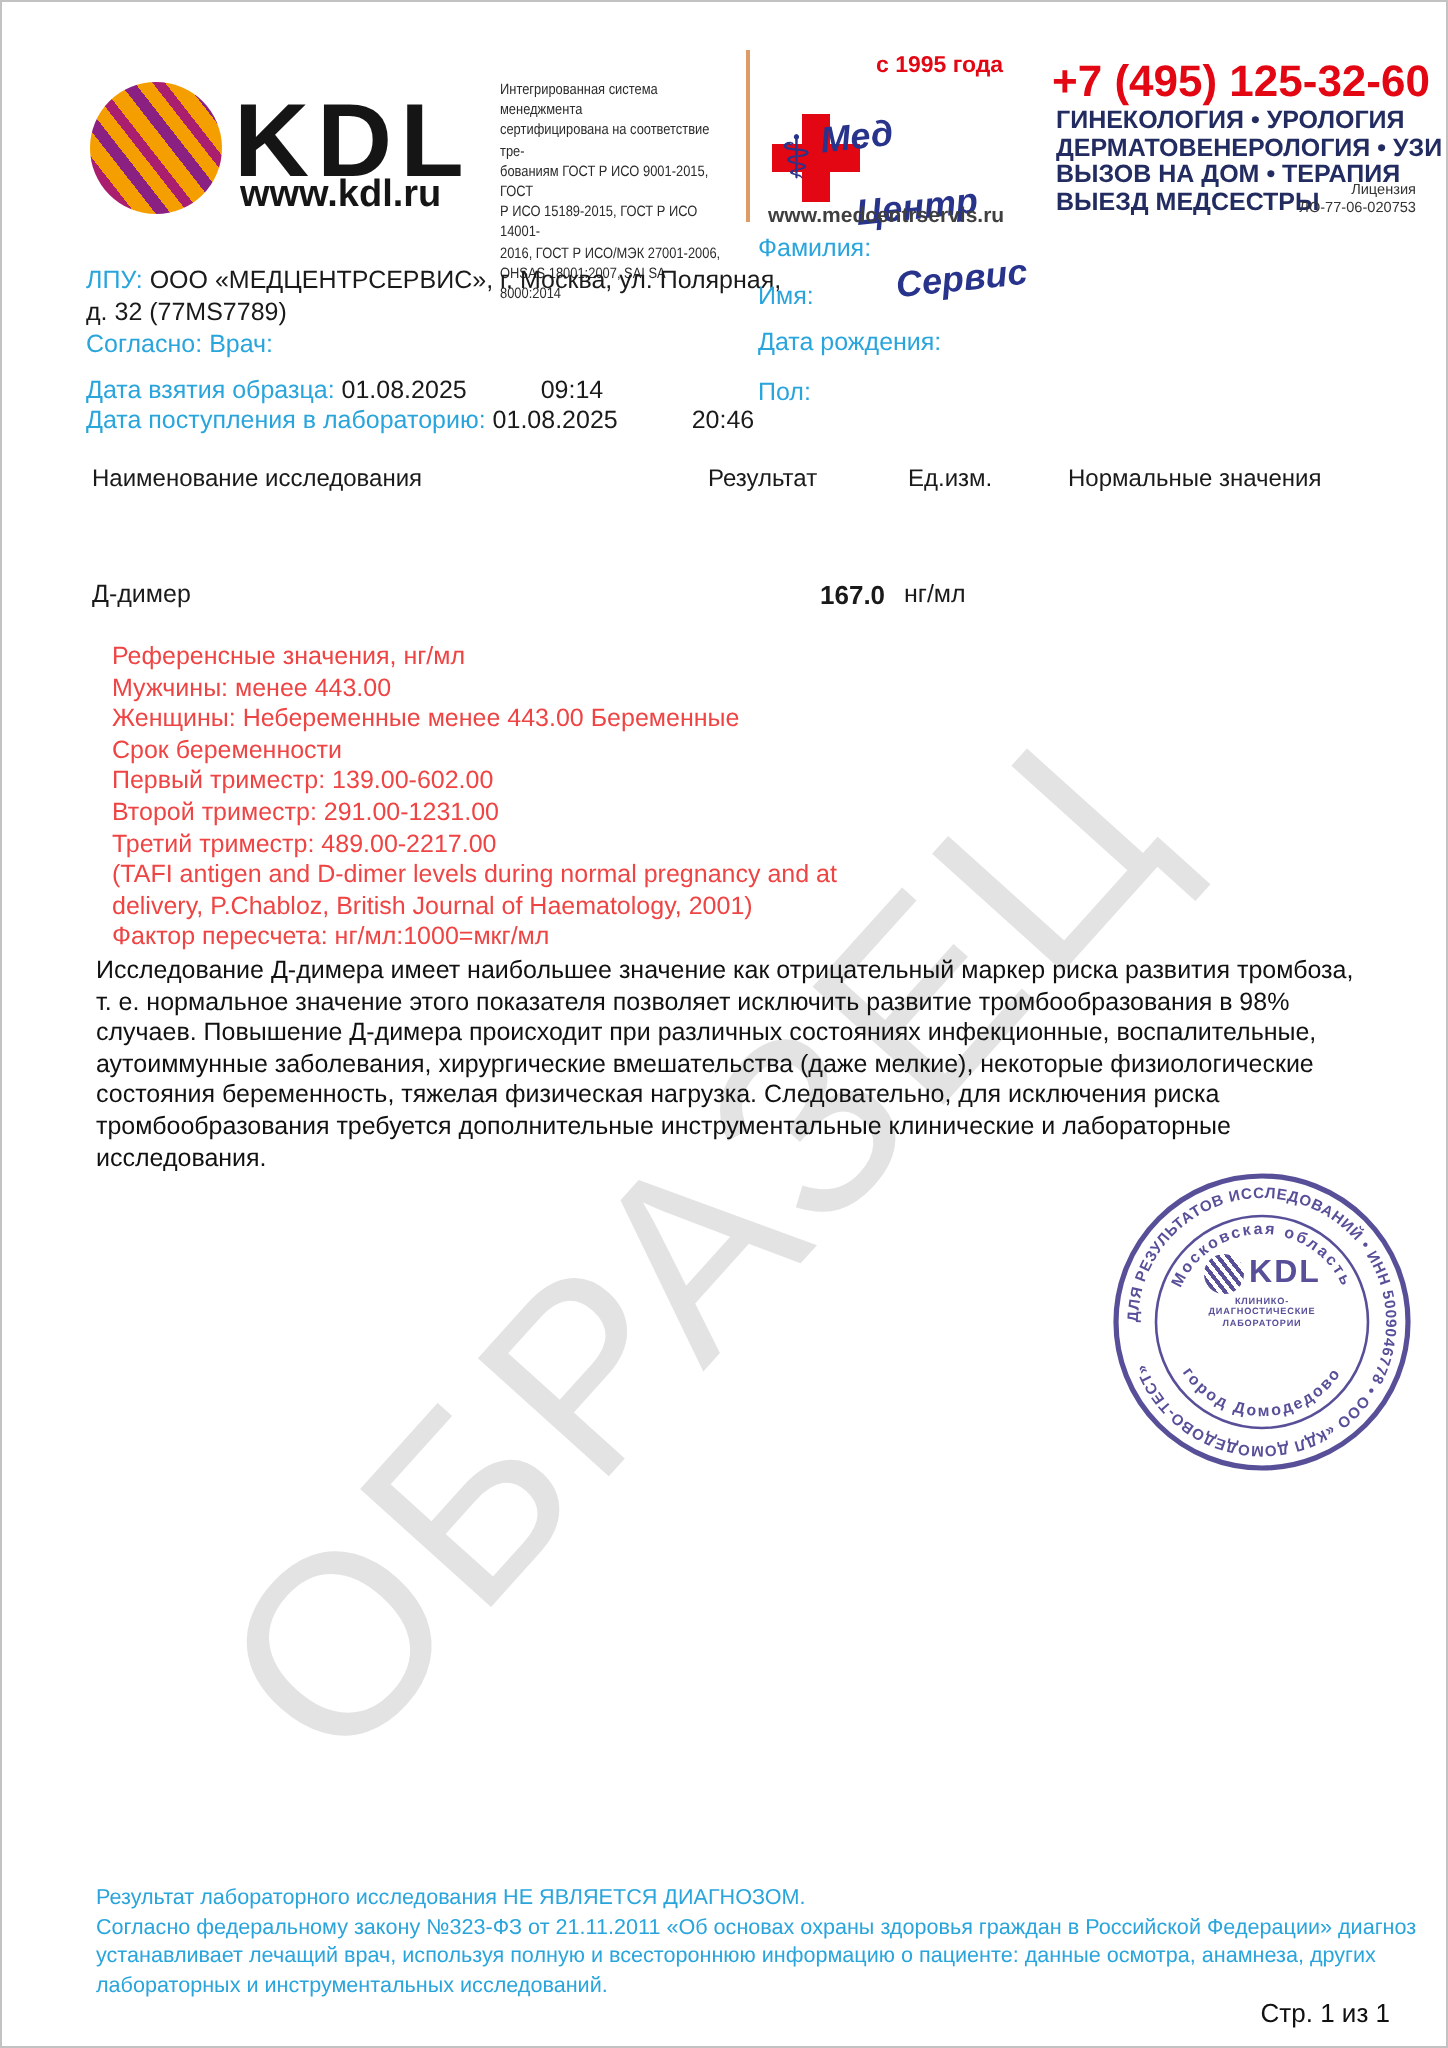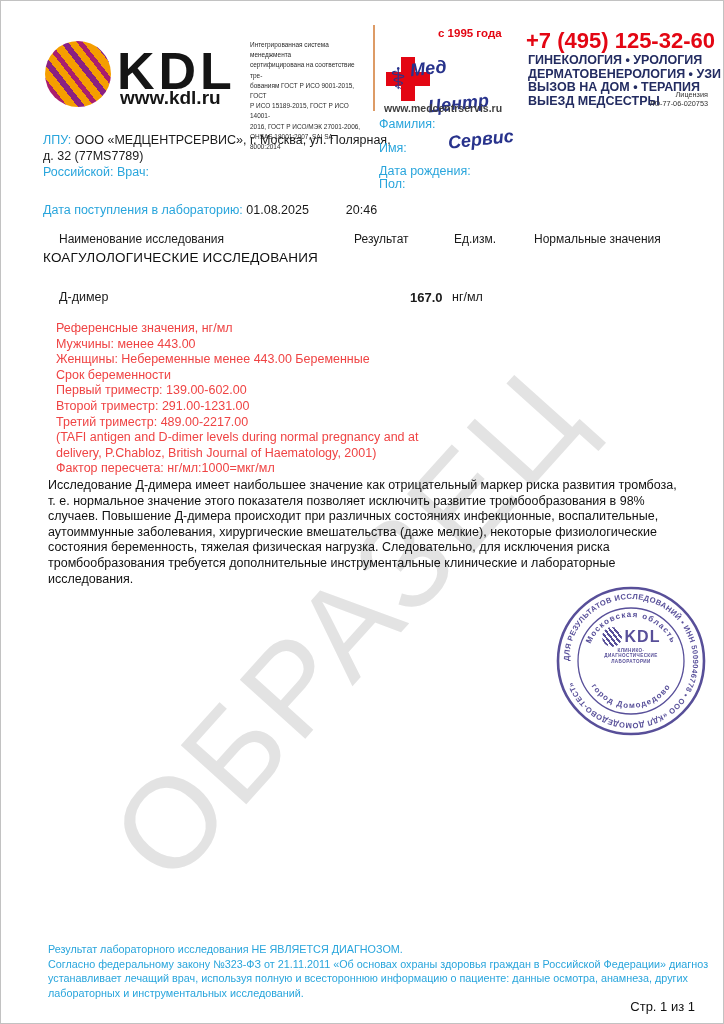--- a/index.html
+++ b/index.html
@@ -37,26 +37,26 @@
   .big{font-size:16px;color:#111;}
   .r1{left:42px;top:112px;}
   .r2{left:42px;top:132px;}
   .r3{left:42px;top:148px;}
   .r4{left:42px;top:164px;}
   .r5{left:42px;top:187px;}
   .r6{left:42px;top:202px;}
   .p1{left:378px;top:116px;}
   .p2{left:378px;top:140px;}
   .p3{left:378px;top:163px;}
-  .p4{left:378px;top:176px;text-align:right;}
+  .p4{left:378px;top:188px;text-align:right;}
   .gap8{display:inline-block;width:8px;}
   .gap30{display:inline-block;width:30px;}
   
   .th{top:231px;font-size:12px;color:#1a1a1a;}
-  .c-name{left:58px;}
+  .c-name{left:45px;}
   .c-res{left:353px;}
   .c-unit{left:453px;}
   .c-norm{left:533px;}
   .section{left:42px;top:249px;font-size:13.5px;letter-spacing:0.2px;color:#111;}
   .row{top:289px;font-size:12.5px;}
   .res-val{left:372px;font-weight:700;font-size:13px;margin-left:37px;}
   .unit-val{left:451px;}
   
   .refblock{left:55px;top:320px;font-size:12.5px;line-height:15.6px;color:#ef4444;}
   .desc{left:47px;top:477px;font-size:12.5px;line-height:15.6px;color:#111;}
@@ -113,41 +113,46 @@
 ЛО-77-06-020753</div>
 
   <div class="abs info r2">
     <span class="blue">ЛПУ:</span>
     <span>ООО «МЕДЦЕНТРСЕРВИС», г. Москва, ул. Полярная,</span>
   </div>
   <div class="abs info r3">
     <span>д. 32 (77MS7789)</span>
   </div>
   <div class="abs info r4">
-    <span class="blue">Российской:</span>
+    <span class="blue">Согласно:</span>
     <span class="blue">Врач:</span>
+  </div>
+  <div class="abs info r5">
+    <span class="blue">Дата взятия образца:</span>
+    <span>01.08.2025</span>
+    <span class="gap30"></span>
+    <span>09:14</span>
   </div>
   <div class="abs info r6">
     <span class="blue">Дата поступления в лабораторию:</span>
     <span>01.08.2025</span>
     <span class="gap30"></span>
     <span>20:46</span>
   </div>
 
   <div class="abs info p1 blue">Фамилия:</div>
   <div class="abs info p2 blue">Имя:</div>
   <div class="abs info p3 blue">Дата рождения:</div>
   <div class="abs info p4 blue">Пол:</div>
 
   <div class="abs th c-name">Наименование исследования</div>
   <div class="abs th c-res">Результат</div>
   <div class="abs th c-unit">Ед.изм.</div>
   <div class="abs th c-norm">Нормальные значения</div>
 
-  <div class="abs section">КОАГУЛОЛОГИЧЕСКИЕ ИССЛЕДОВАНИЯ</div>
 
   <div>
     <div class="abs row c-name">Д-димер</div>
     <div class="abs row res-val">167.0</div>
     <div class="abs row unit-val">нг/мл</div>
   </div>
 
   <div class="abs refblock pre">Референсные значения, нг/мл
 Мужчины: менее 443.00
 Женщины: Небеременные  менее 443.00 Беременные

